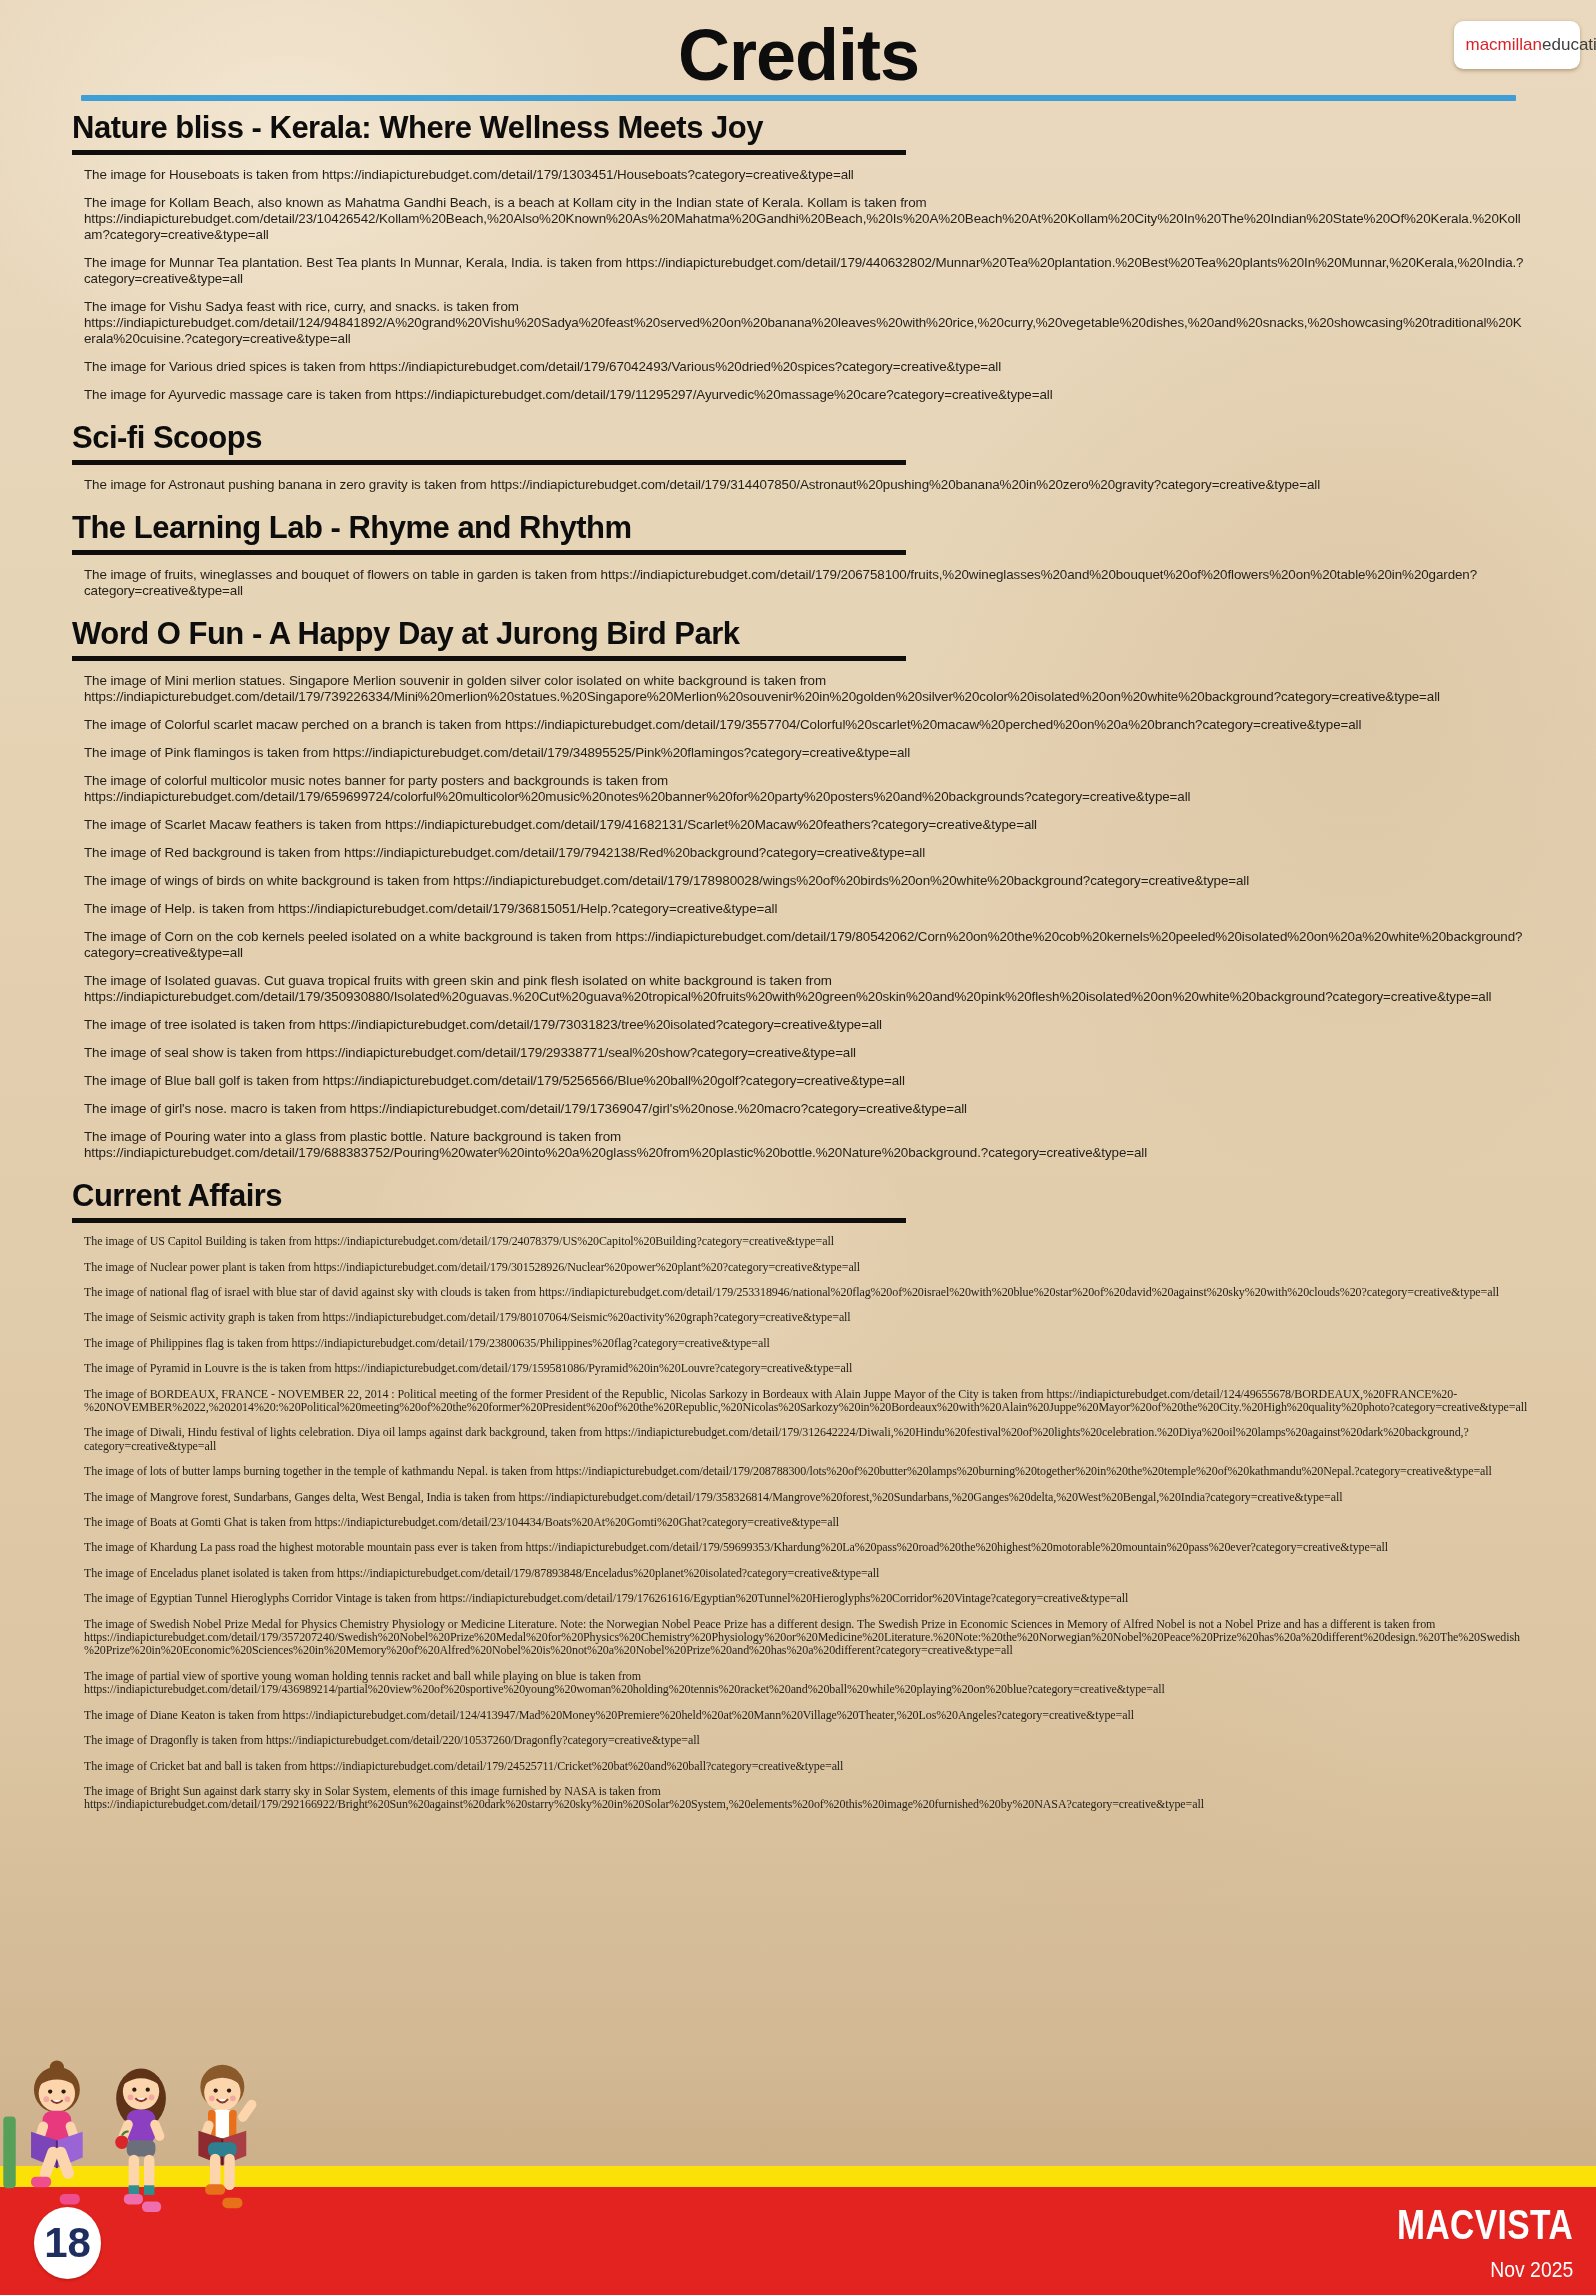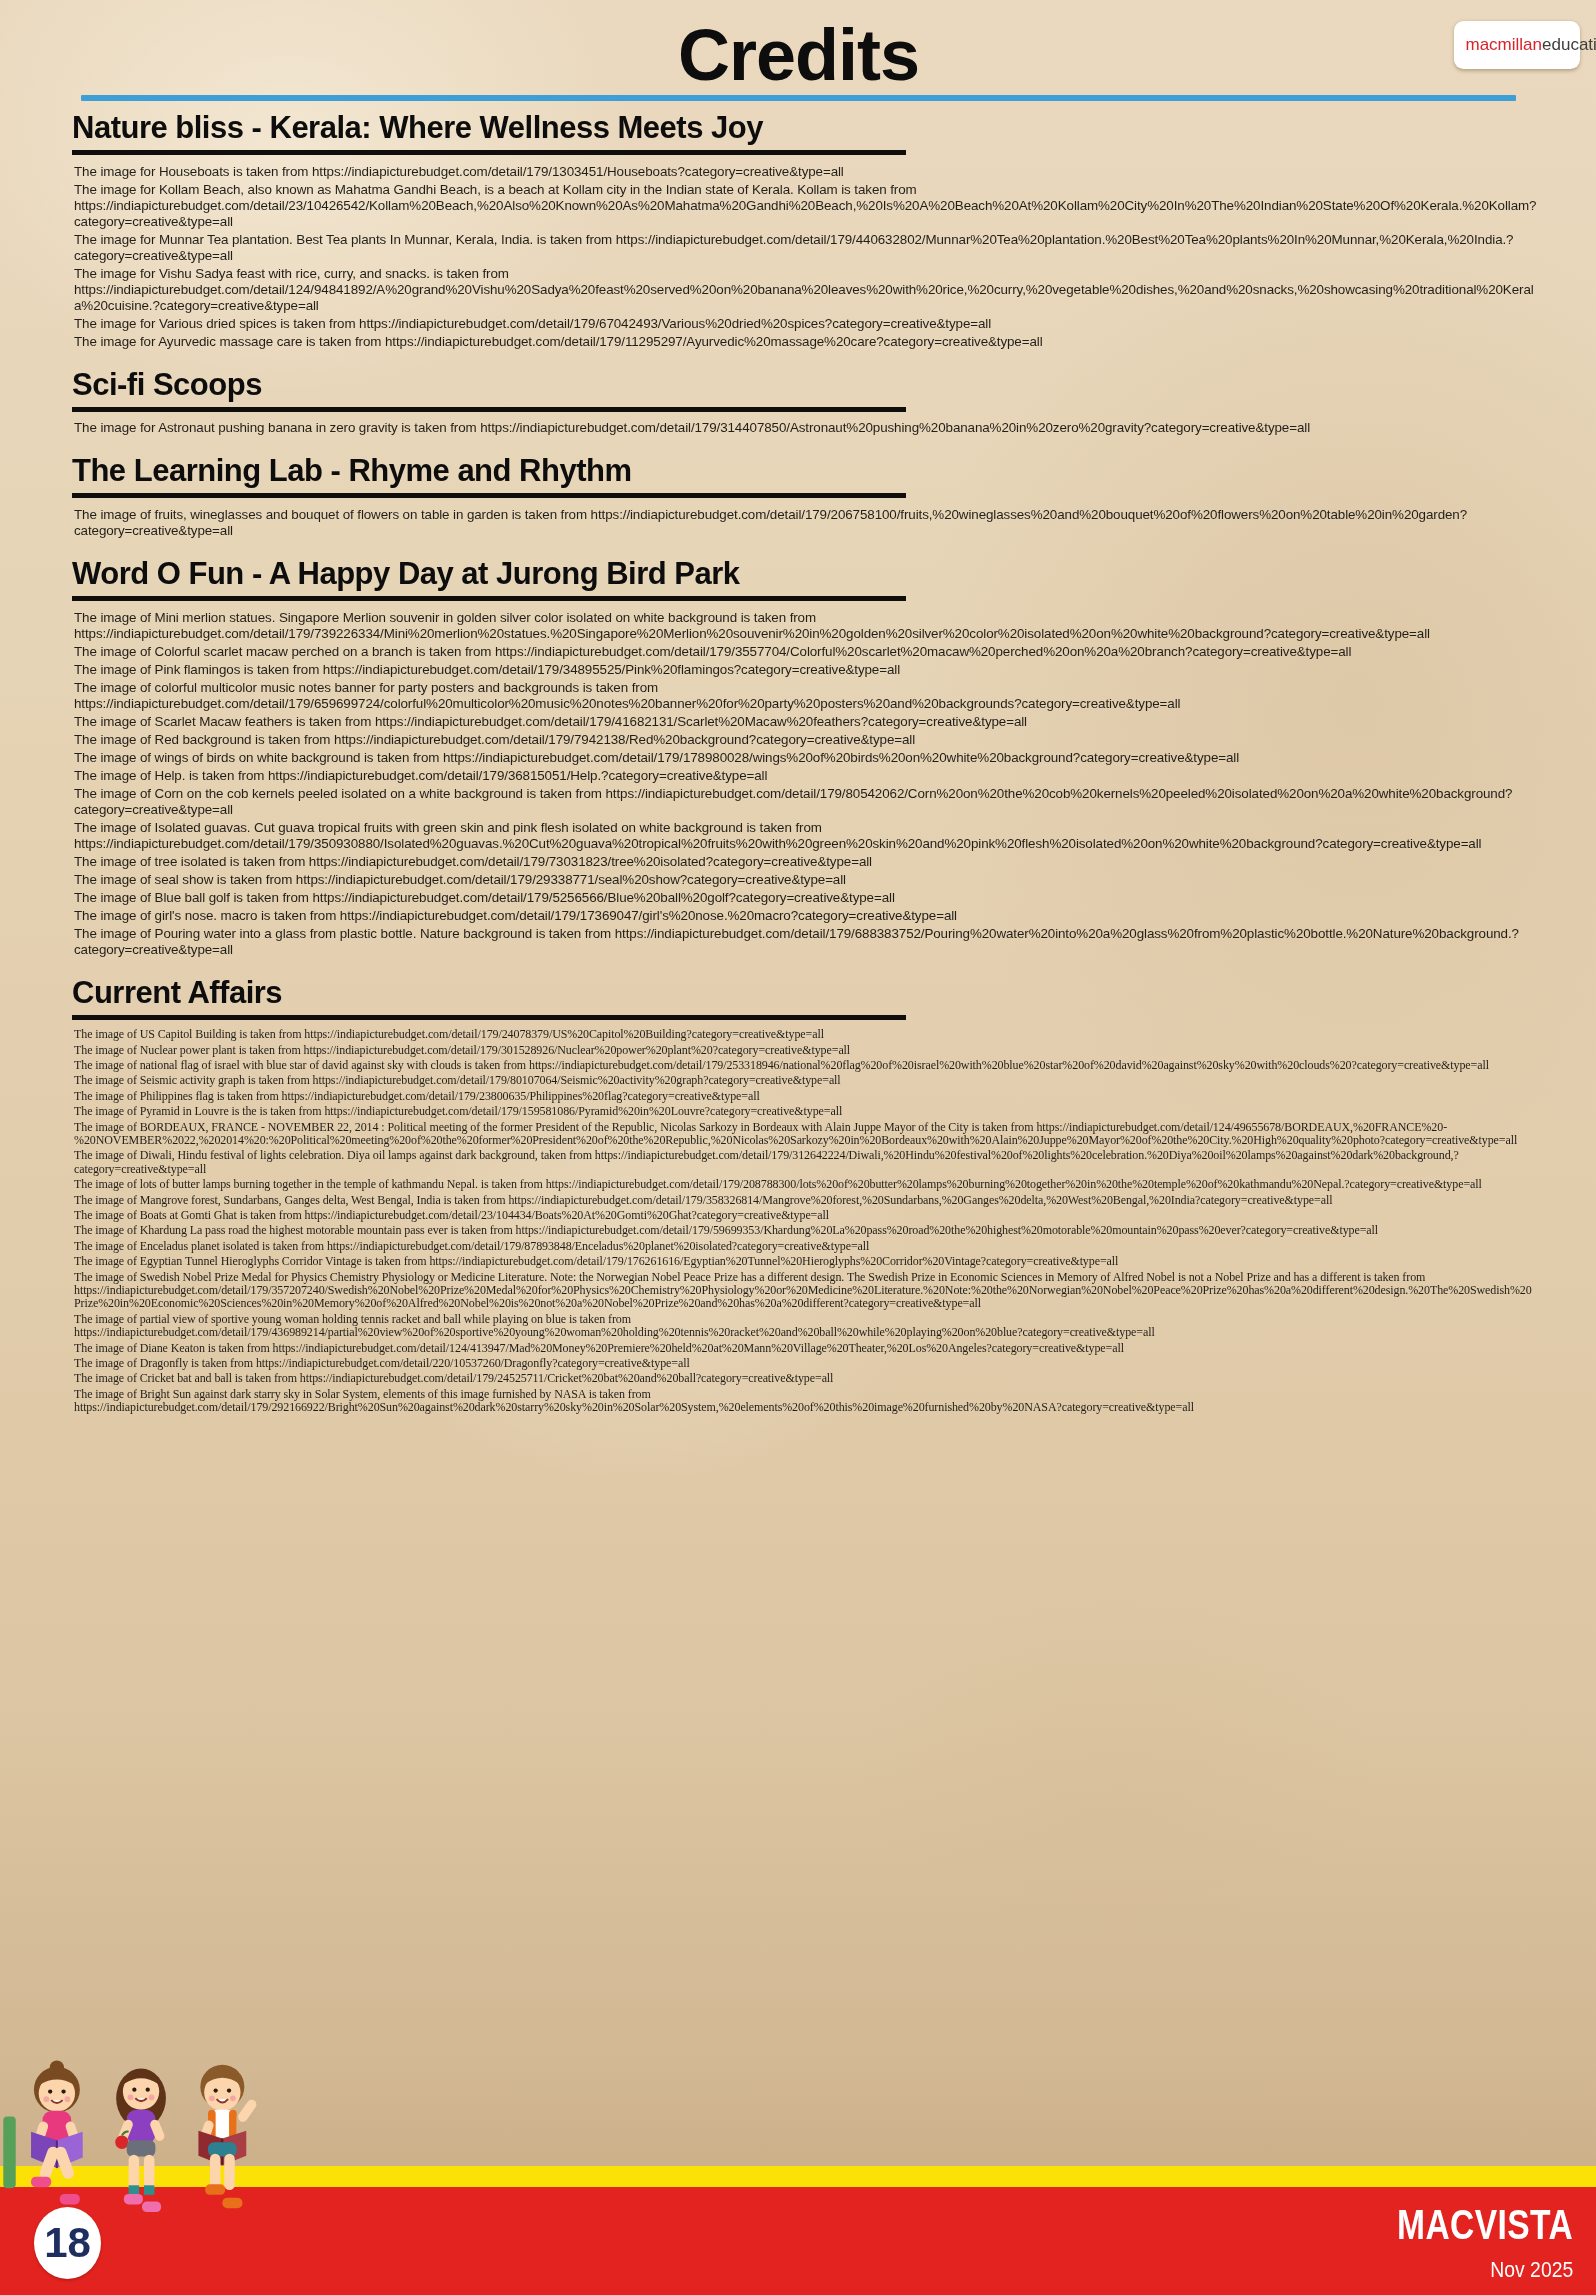--- a/index.html
+++ b/index.html
@@ -37,21 +37,21 @@
   .logo-sub{color:#3e3e3d;font-size:17px;}
   
   main{position:absolute;left:72px;right:57px;top:112px;}
   section{margin:0 0 19px 0;}
   h2.sec{
     margin:0 0 5.7px 0;font-size:31px;line-height:1.05;font-weight:800;
     color:#0d0d0d;letter-spacing:-0.5px;
   }
   .sec-rule{width:834px;max-width:100%;height:4.8px;background:#0f0e0c;margin:0 0 8.6px 0;}
   p.credit{
-    margin:2px;font-size:13.4px;line-height:16px;color:#221f19;
+    margin:12px;font-size:13.4px;line-height:16px;color:#221f19;
     overflow-wrap:anywhere;word-break:break-word;letter-spacing:-0.1px;
   }
   section.small p.credit{font-size:12px;line-height:13.4px;font-family:Liberation Serif, serif;}
   
   .bar-yellow{position:absolute;left:0;right:0;top:2166px;height:21px;background:var(--bar-yellow,#fbe105);}
   .bar-red{position:absolute;left:0;right:0;top:2187px;height:108px;background:var(--bar-red,#e2231f);}
   .kids{position:absolute;left:2.9px;top:2060px;}
   .page-num{
     position:absolute;left:34px;top:2207px;width:67px;height:72px;border-radius:50%;
     background:#ffffff;display:flex;align-items:center;justify-content:center;

